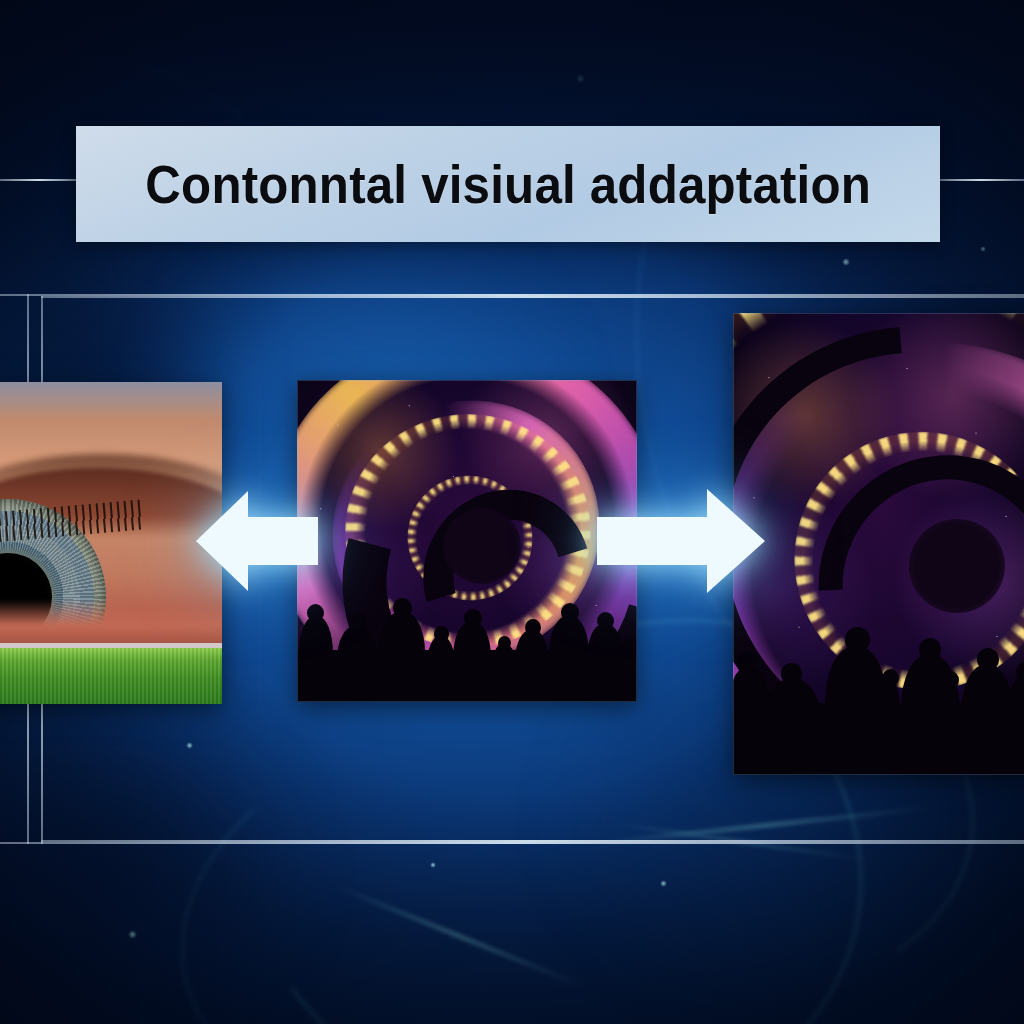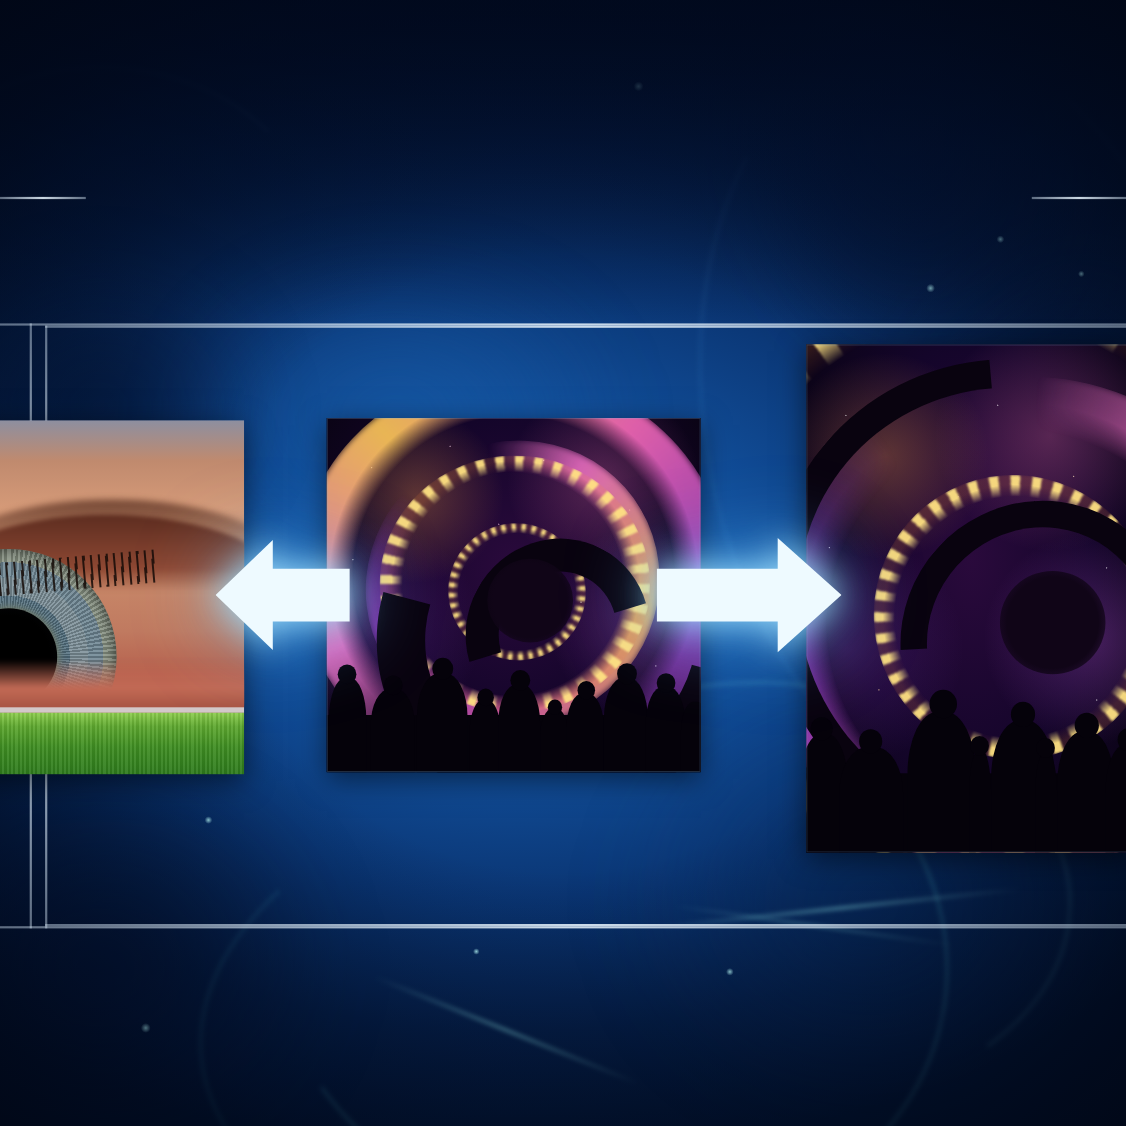--- a/index.html
+++ b/index.html
@@ -196,20 +196,23 @@
 
   <div class="fl" style="left:0;top:179px;width:78px;height:2px;"></div>
   <div class="fl" style="left:938px;top:179px;width:86px;height:2px;"></div>
   <div class="fl" style="left:0;top:294px;width:1024px;height:2px;"></div>
   <div class="fl" style="left:41px;top:296px;width:983px;height:2px;"></div>
   <div class="fl fl-v" style="left:27px;top:294px;width:2px;height:550px;"></div>
   <div class="fl fl-v" style="left:41px;top:296px;width:2px;height:548px;"></div>
   <div class="fl" style="left:0;top:842px;width:1024px;height:2px;"></div>
   <div class="fl" style="left:41px;top:840px;width:983px;height:2px;"></div>
 
+  <div id="title-banner">
+    <div id="title-text">Contonntal visiual addaptation</div>
+  </div>
 
   <div class="panel" id="panel-eye">
     <div class="eye-skin"></div>
     <div class="eye-brow"></div>
     <div class="eye-lid-top"></div>
     <div class="iris">
       <div class="iris-fibers"></div>
       <div class="iris-ring"></div>
       <div class="pupil"></div>
 

